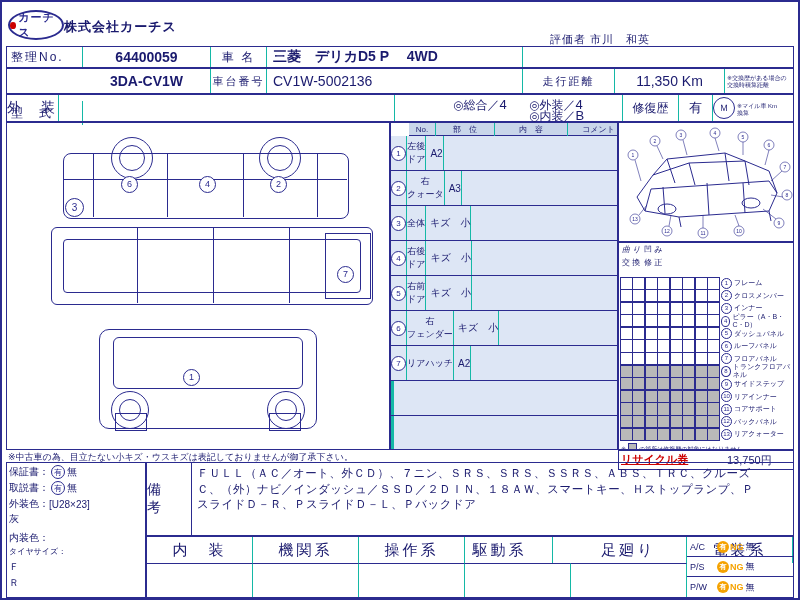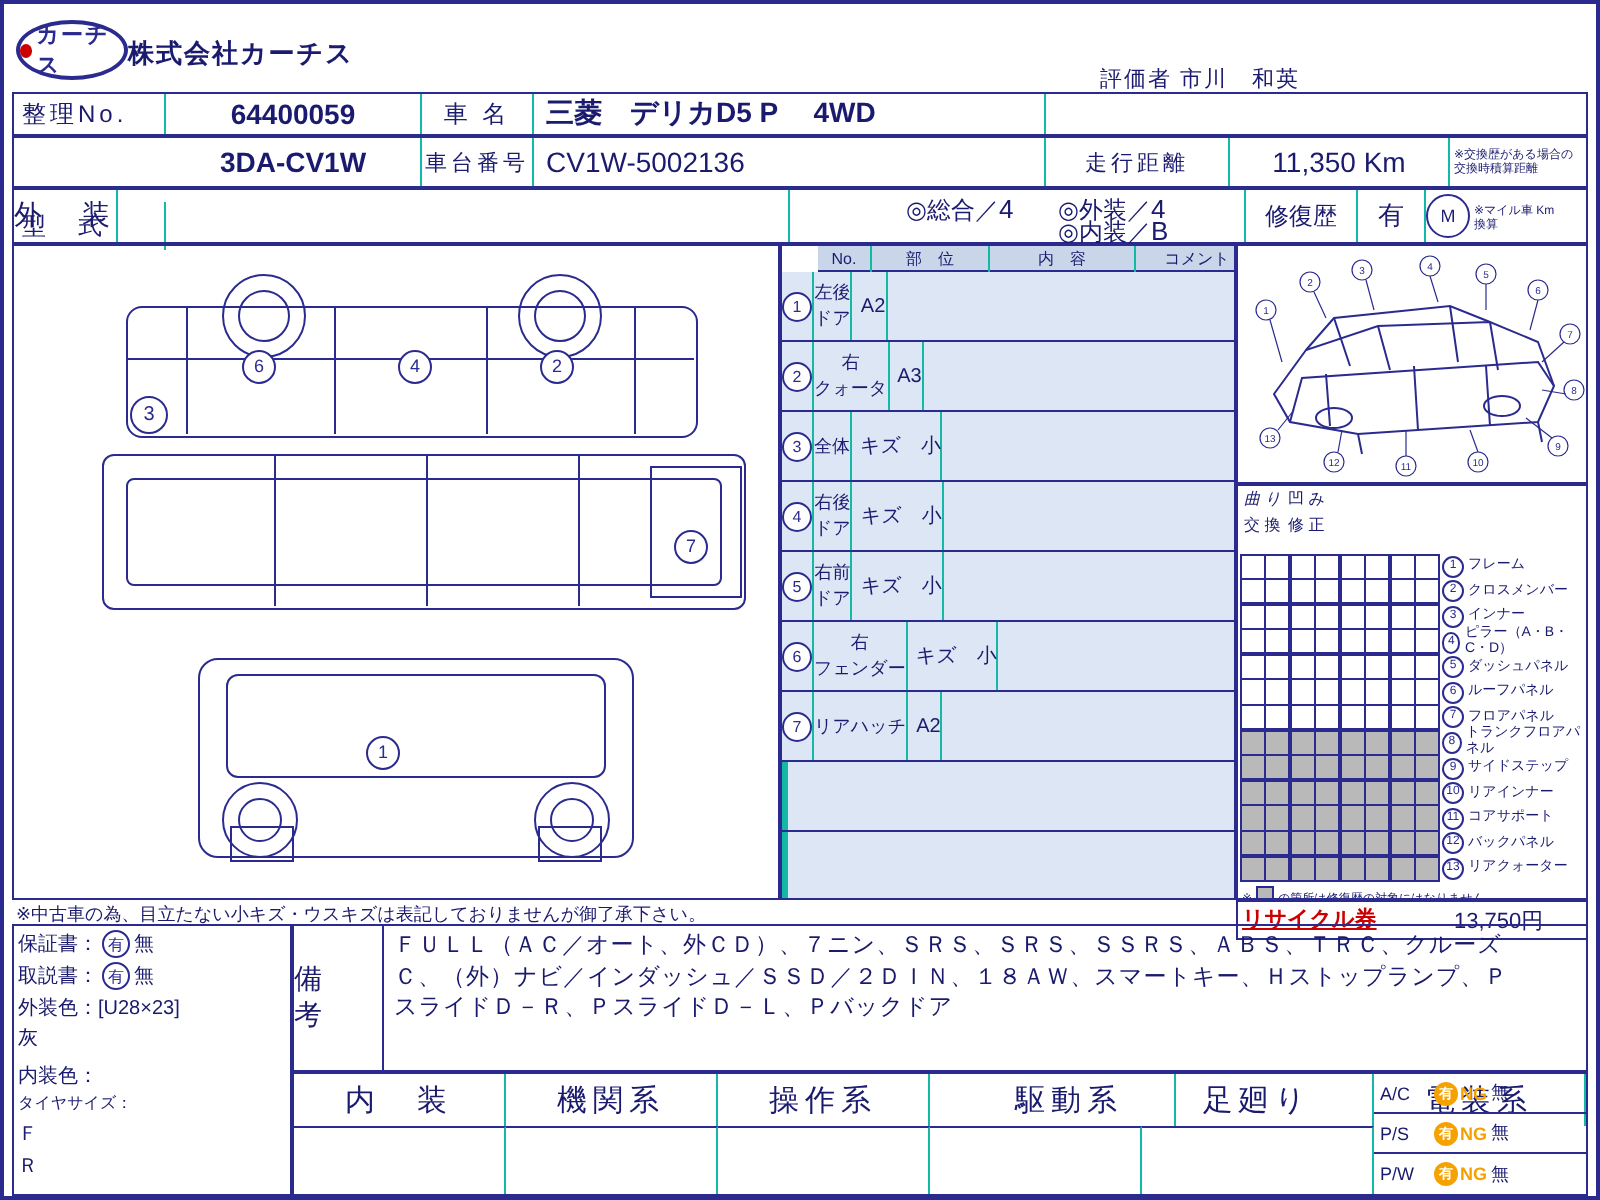--- a/index.html
+++ b/index.html
@@ -496,21 +496,21 @@
     <div class="abs bdl l" style="left:44px;top:0;width:602px;height:72px;"></div>
     <div class="abs remarks" style="left:50px;top:3px;width:596px;white-space:pre-line;">ＦＵＬＬ（ＡＣ／オート、外ＣＤ）、７ニン、ＳＲＳ、ＳＲＳ、ＳＳＲＳ、ＡＢＳ、ＴＲＣ、クルーズ
 Ｃ、（外）ナビ／インダッシュ／ＳＳＤ／２ＤＩＮ、１８ＡＷ、スマートキー、Ｈストップランプ、Ｐ
 スライドＤ－Ｒ、ＰスライドＤ－Ｌ、Ｐバックドア</div>
   </div>
 
   <div class="abs bd" style="left:144px;top:534px;width:648px;height:62px;">
     <div class="abs bdr c btm-th" style="left:0;top:0;width:106px;height:26px;">内　装</div>
     <div class="abs bdr c btm-th" style="left:106px;top:0;width:106px;height:26px;">機関系</div>
     <div class="abs bdr c btm-th" style="left:212px;top:0;width:106px;height:26px;">操作系</div>
-    <div class="abs bdr c btm-th" style="left:335px;top:0;width:106px;height:26px;font-family:Liberation Mono, monospace;">駆動系</div>
+    <div class="abs bdr c btm-th" style="left:300px;top:0;width:106px;height:26px;font-family:Liberation Mono, monospace;">駆動系</div>
     <div class="abs bdr c btm-th" style="left:424px;top:0;width:116px;height:26px;">足廻り</div>
     <div class="abs bdr c btm-th" style="left:540px;top:0;width:106px;height:26px;">電装系</div>
 
     <div class="abs bdt bdr" style="left:0;top:26px;width:106px;height:34px;"></div>
     <div class="abs bdt bdr" style="left:106px;top:26px;width:106px;height:34px;"></div>
     <div class="abs bdt bdr" style="left:212px;top:26px;width:106px;height:34px;"></div>
     <div class="abs bdt bdr" style="left:318px;top:26px;width:106px;height:34px;"></div>
     <div class="abs bdt bdr" style="left:424px;top:26px;width:116px;height:34px;"></div>
 
     <div class="abs" style="left:540px;top:0;width:106px;height:60px;">

